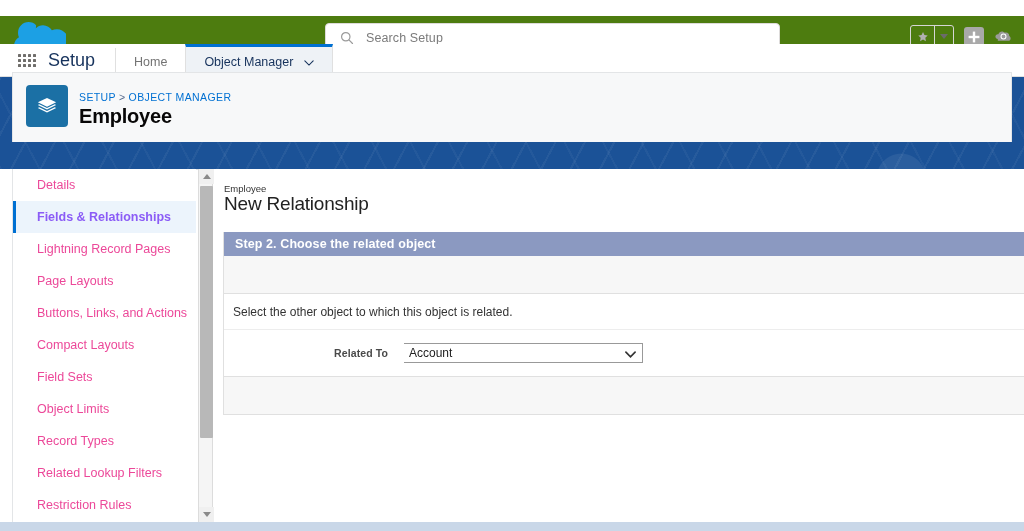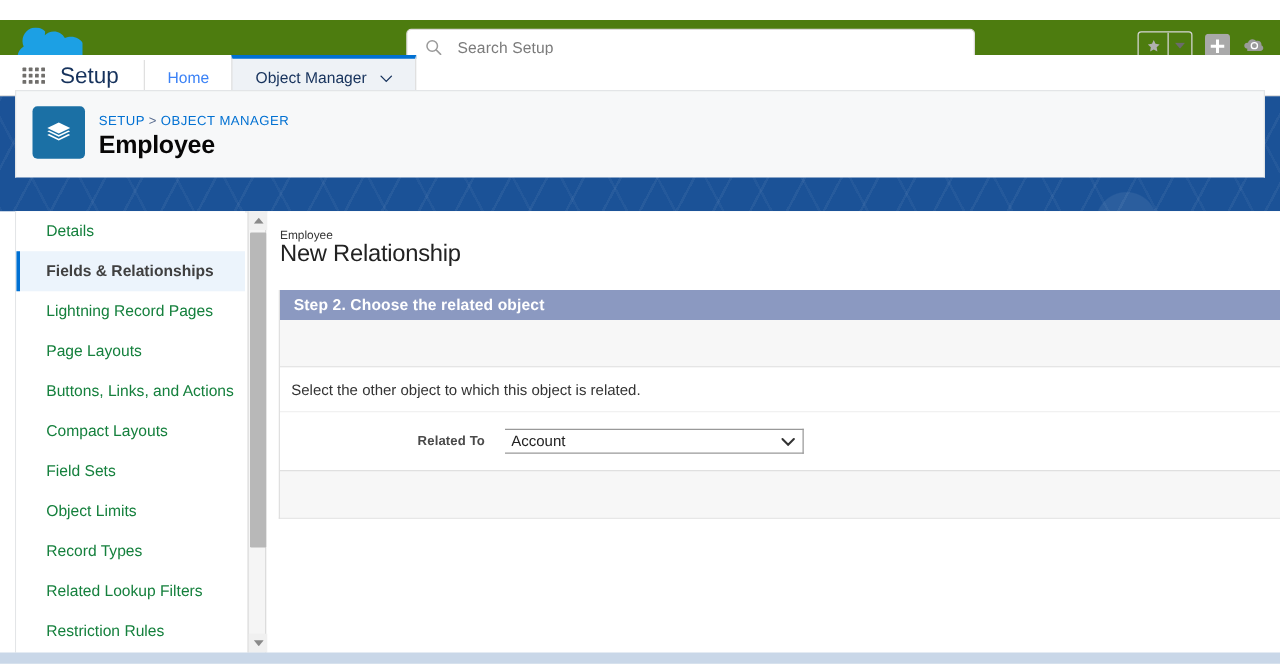--- a/index.html
+++ b/index.html
@@ -73,21 +73,21 @@
   .waffle { display: grid; grid-template-columns: repeat(4,3px); gap: 2px; }
   .waffle i { width: 3px; height: 3px; background: #706e6b; display: block; border-radius: .5px; }
   .setup-word {
     display: flex; align-items: center;
     font-size: 18px; color: #16325c; padding-right: 20px;
     font-weight: 400;
   }
   .nav-divider { width: 1px; background: #e0e0e0; margin: 4px 0; }
   .nav-tab {
     display: flex; align-items: center; justify-content: center;
-    padding: 0 18px; font-size: 12.5px; color: #3b82f6;
+    padding: 0 18px; font-size: 12.5px; color: #737373;
     border-top: 3px solid transparent;
     cursor: pointer;
   }
   .nav-tab.active {
     background: #eef2f6;
     border-top: 3px solid #0070d2;
     color: #16325c;
     border-left: 1px solid #e0e0e0;
     border-right: 1px solid #e0e0e0;
   }
@@ -149,29 +149,29 @@
   .sidebar {
     position: absolute; top: 169px; left: 13px;
     width: 183px; height: 353px;
     background: #ffffff;
     overflow: hidden;
   }
   .side-item {
     height: 32px;
     display: flex; align-items: center;
     padding-left: 24px;
-    font-size: 12.5px; color: #15803d;
+    font-size: 12.5px; color: #ec4899;
     cursor: pointer;
   }
   .side-item.active {
     background: #ecf4fc;
     border-left: 3px solid #0070d2;
     padding-left: 21px;
     font-weight: 700;
-    color: #404040;
+    color: #8b5cf6;
   }
   .side-scrollbar {
     position: absolute; top: 169px; left: 198px;
     width: 15px; height: 353px;
     background: #f5f5f5;
     border-left: 1px solid #dcdcdc; border-right: 1px solid #dcdcdc;
   }
   .sb-arrow {
     position: absolute; left: 0; width: 15px; height: 15px;
     display: flex; align-items: center; justify-content: center;

